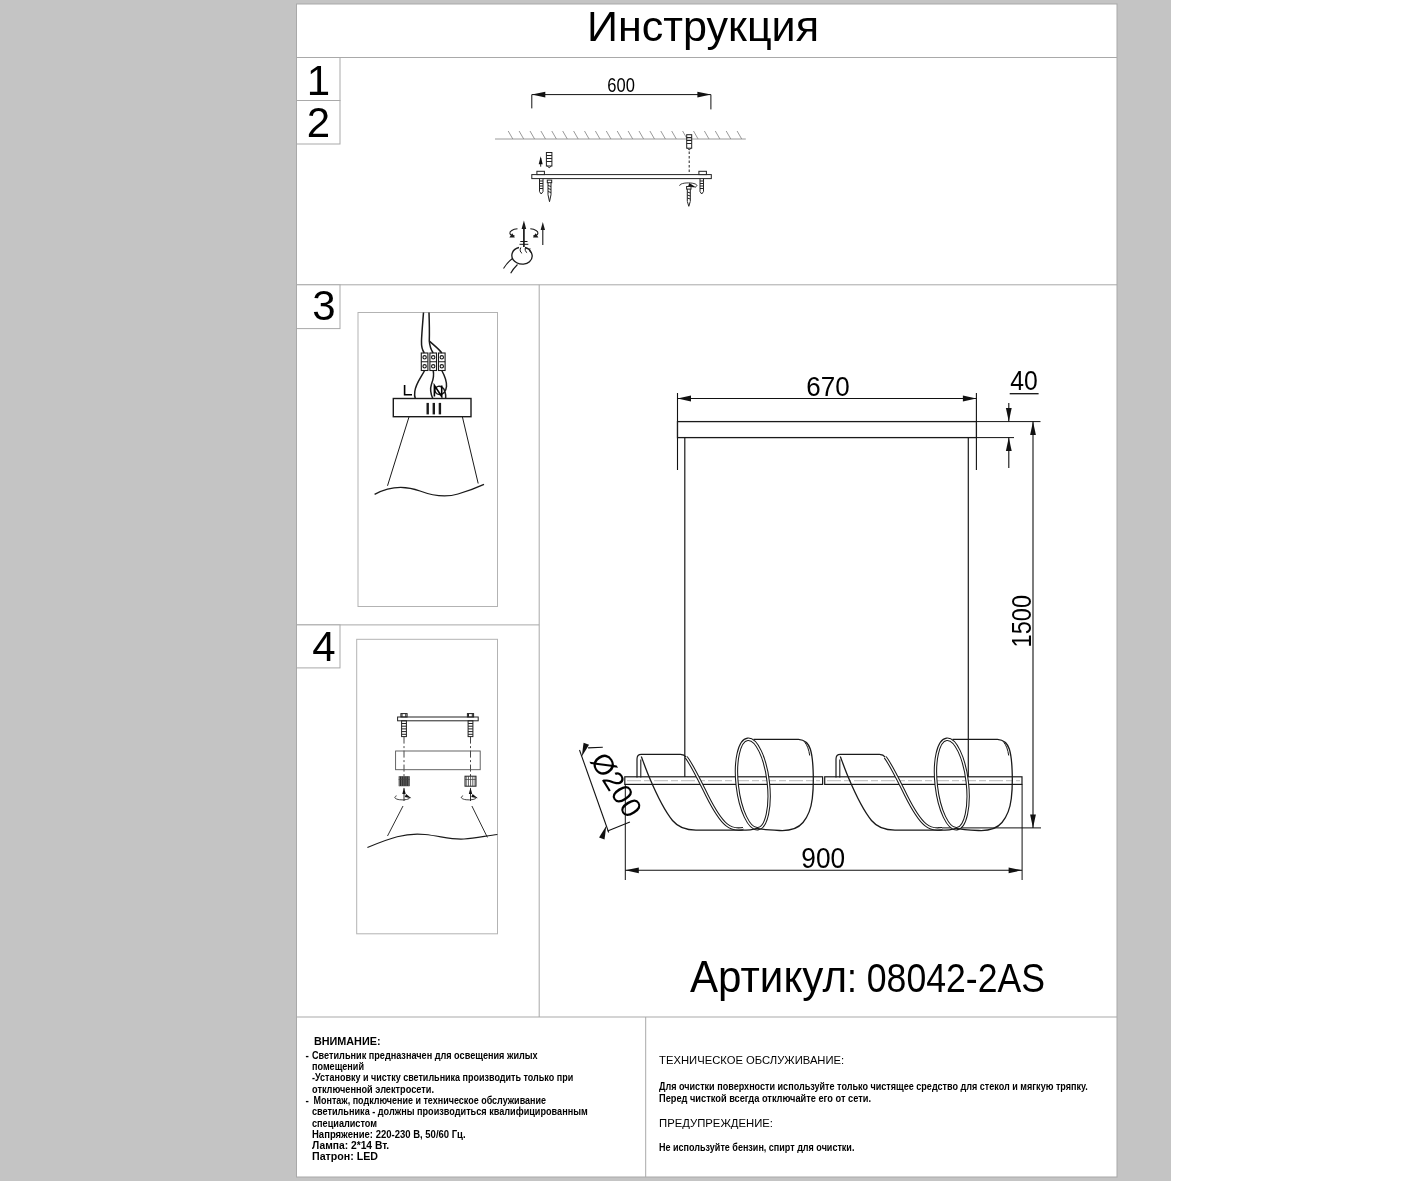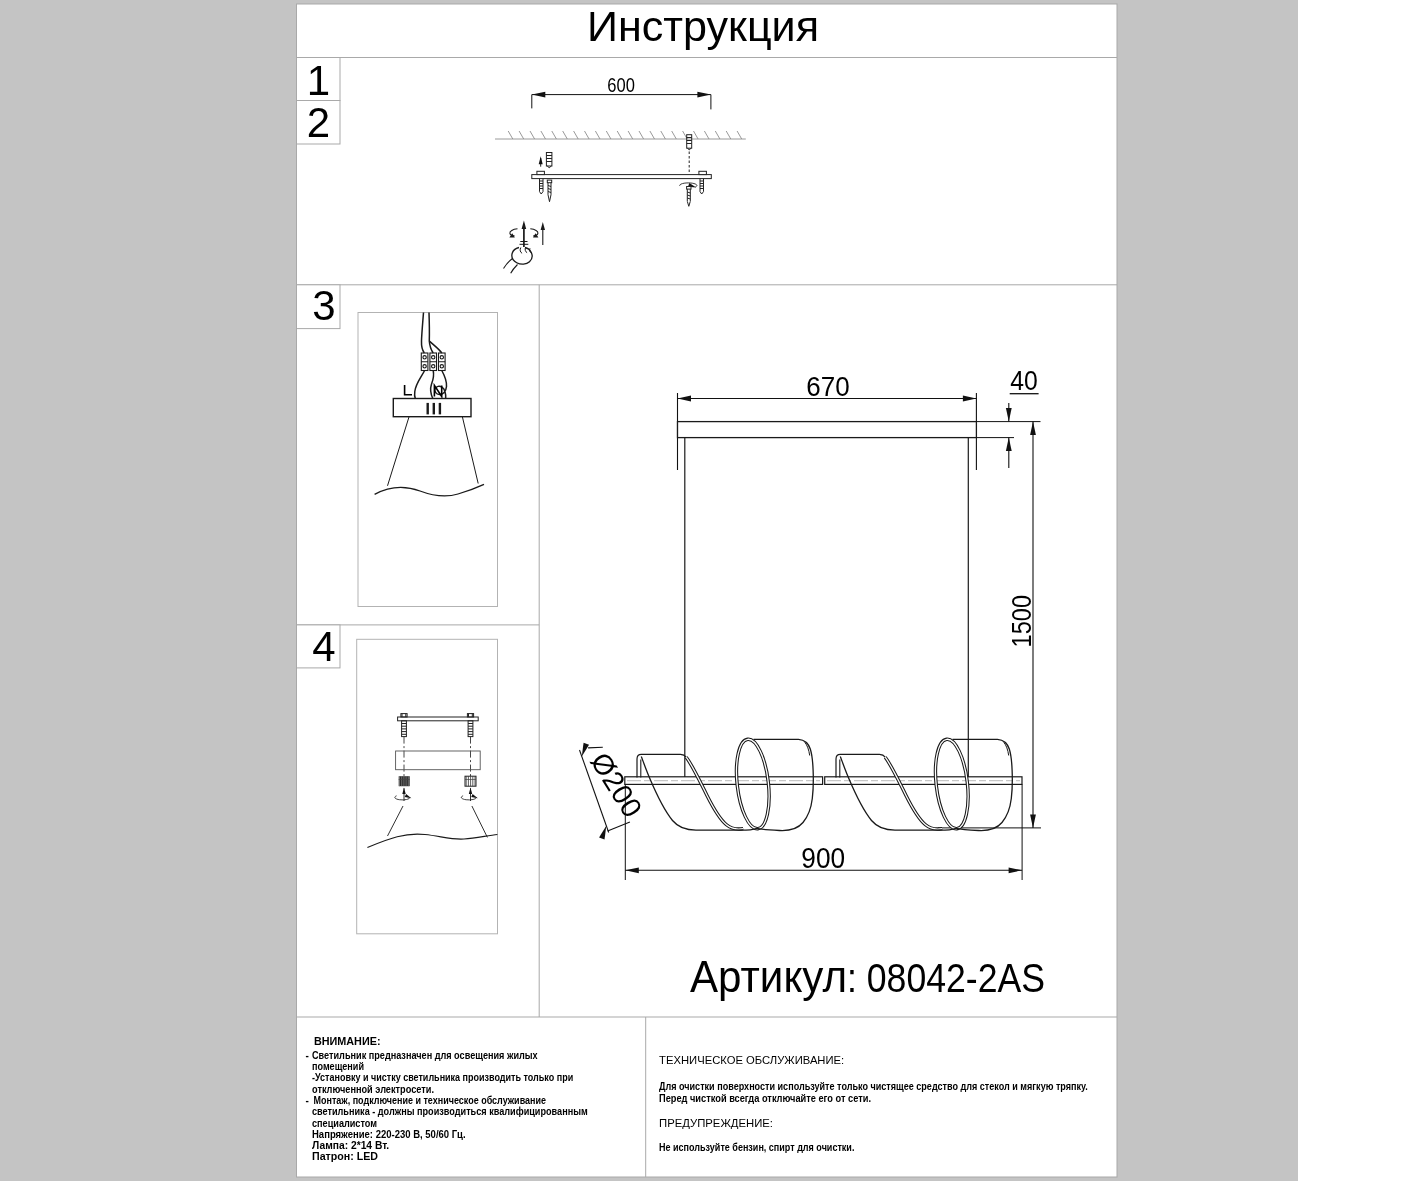--- a/index.html
+++ b/index.html
@@ -1,15 +1,15 @@
 <!DOCTYPE html>
 <html><head><meta charset="utf-8">
 <style>
 html,body{margin:0;padding:0;background:#fff;}
-#page{position:relative;width:1298px;height:1181px;background:#7dd3fc;font-family:"Liberation Sans",sans-serif;filter:grayscale(1);}
+#page{position:relative;width:1171px;height:1181px;background:#7dd3fc;font-family:"Liberation Sans",sans-serif;filter:grayscale(1);}
 svg{position:absolute;left:0;top:0;}
 text{font-family:"Liberation Sans",sans-serif;fill:#000;}
 </style></head><body>
 <div id="page">
 <svg width="1417" height="1181" viewBox="0 0 1417 1181" style="opacity:0.999">
 <defs>
 <path id="ar" d="M0 0 L-13.5 -2.9 L-13.5 2.9 Z" fill="#111"></path>
 <path id="ars" d="M0 0 L-8 -2 L-8 2 Z" fill="#111"></path>
 <path id="arxs" d="M0 0 L-6.5 -1.7 L-6.5 1.7 Z" fill="#111"></path>
 </defs>

